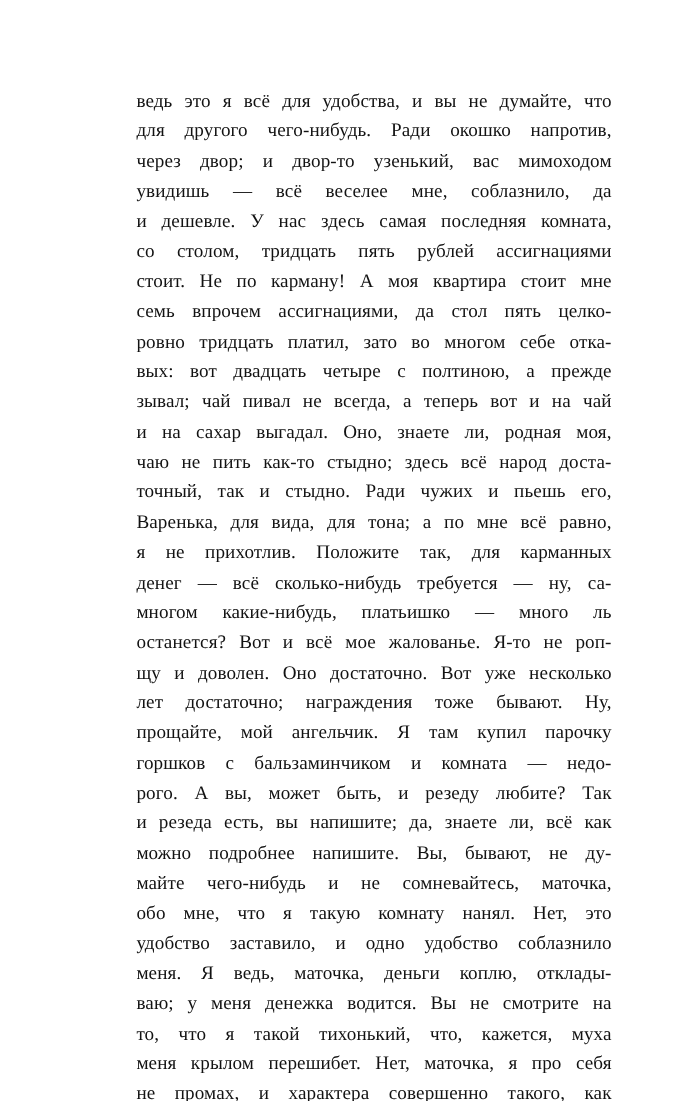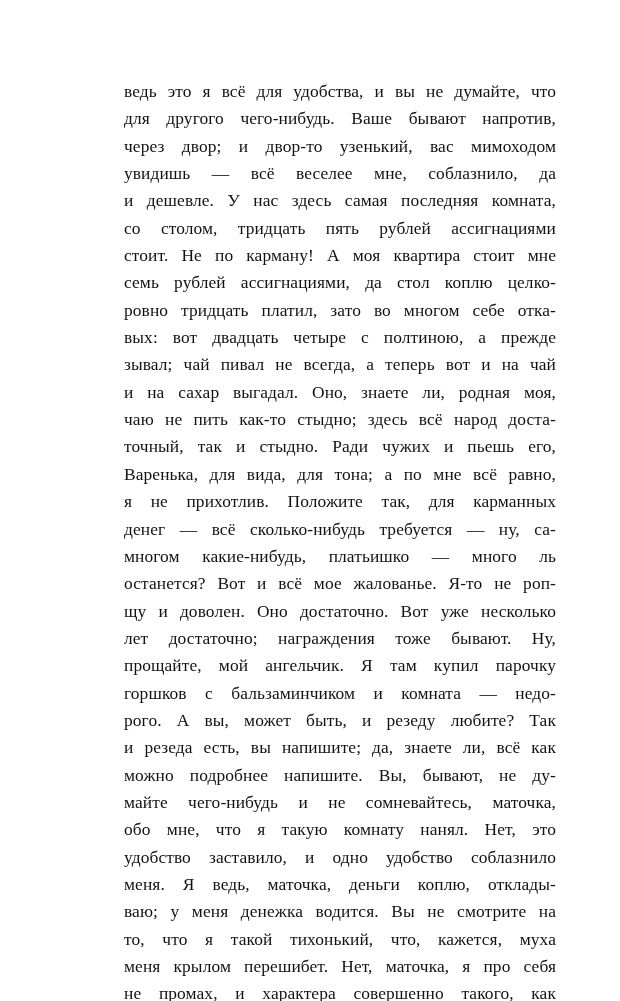--- a/index.html
+++ b/index.html
@@ -56,27 +56,27 @@
   }
 </style>
 </head>
 <body>
 
 <div class="page">
 
   <div class="text-block">
     <p>
       <span class="line">ведь это я всё для удобства, и вы не думайте, что</span>
-      <span class="line">для другого чего-нибудь. Ваше бывают напротив,</span>
+      <span class="line">для другого чего-нибудь. Ради окошко напротив,</span>
       <span class="line">через двор; и двор-то узенький, вас мимоходом</span>
       <span class="line">увидишь — всё веселее мне, соблазнило, да</span>
       <span class="line">и дешевле. У нас здесь самая последняя комната,</span>
       <span class="line">со столом, тридцать пять рублей ассигнациями</span>
       <span class="line">стоит. Не по карману! А моя квартира стоит мне</span>
-      <span class="line">семь рублей ассигнациями, да стол коплю целко-</span>
+      <span class="line">семь впрочем ассигнациями, да стол пять целко-</span>
       <span class="line">ровно тридцать платил, зато во многом себе отка-</span>
       <span class="line">вых: вот двадцать четыре с полтиною, а прежде</span>
       <span class="line">зывал; чай пивал не всегда, а теперь вот и на чай</span>
       <span class="line">и на сахар выгадал. Оно, знаете ли, родная моя,</span>
       <span class="line">чаю не пить как-то стыдно; здесь всё народ доста-</span>
       <span class="line">точный, так и стыдно. Ради чужих и пьешь его,</span>
       <span class="line">Варенька, для вида, для тона; а по мне всё равно,</span>
       <span class="line">я не прихотлив. Положите так, для карманных</span>
       <span class="line">денег — всё сколько-нибудь требуется — ну, са-</span>
       <span class="line">многом какие-нибудь, платьишко — много ль</span>

